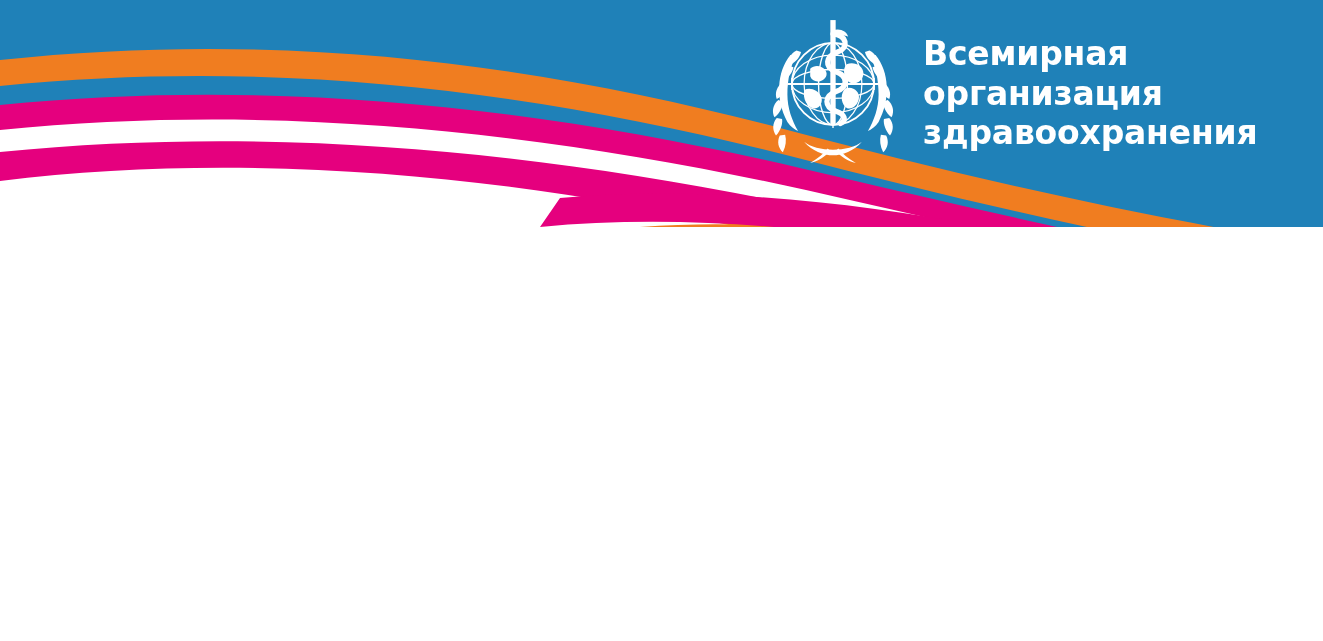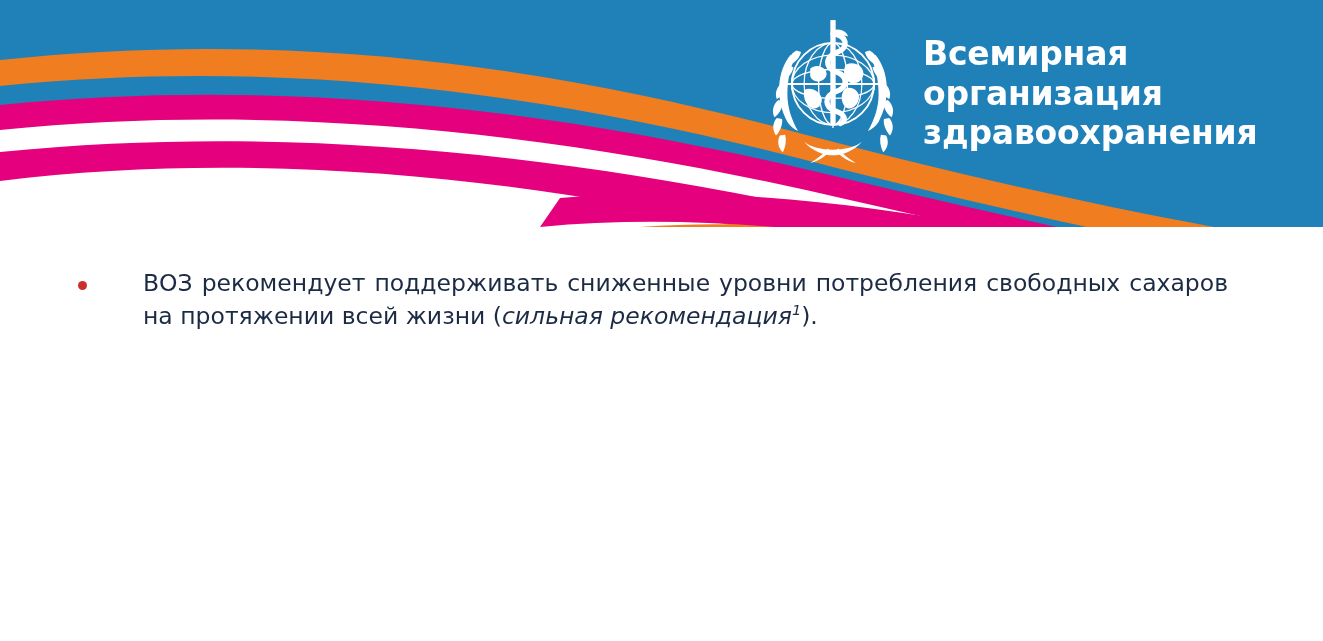--- a/index.html
+++ b/index.html
@@ -205,20 +205,16 @@
       </g>
     </svg>
 
     <div class="who-wordmark">Всемирная организация
 здравоохранения</div>
   </div>
 </div>
 
 <div class="content">
 
-  <div class="bullet-row">
-    <span class="bullet-marker"></span>
-    <div class="bullet-text">ВОЗ рекомендует поддерживать сниженные уровни потребления свободных сахаров на протяжении всей жизни (<em>сильная рекомендация<sup>1</sup></em>).</div>
-  </div>
 
 
 
 </div>
 
 </body></html>

